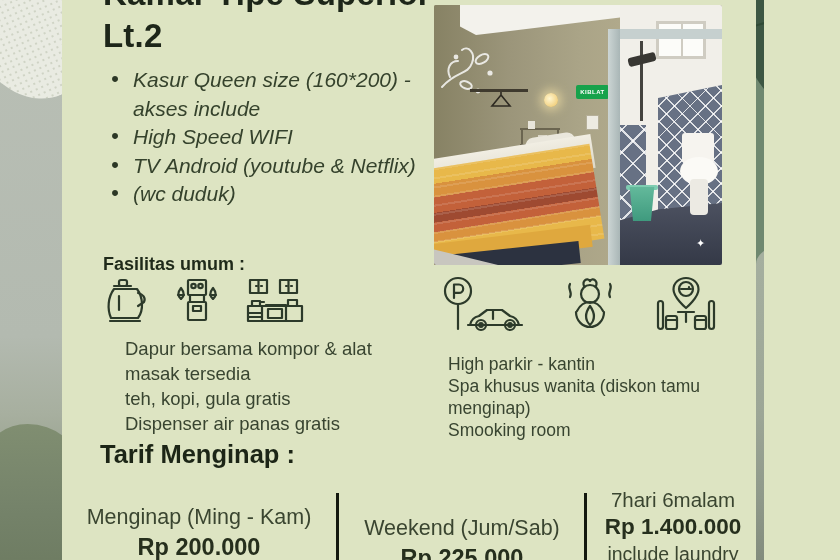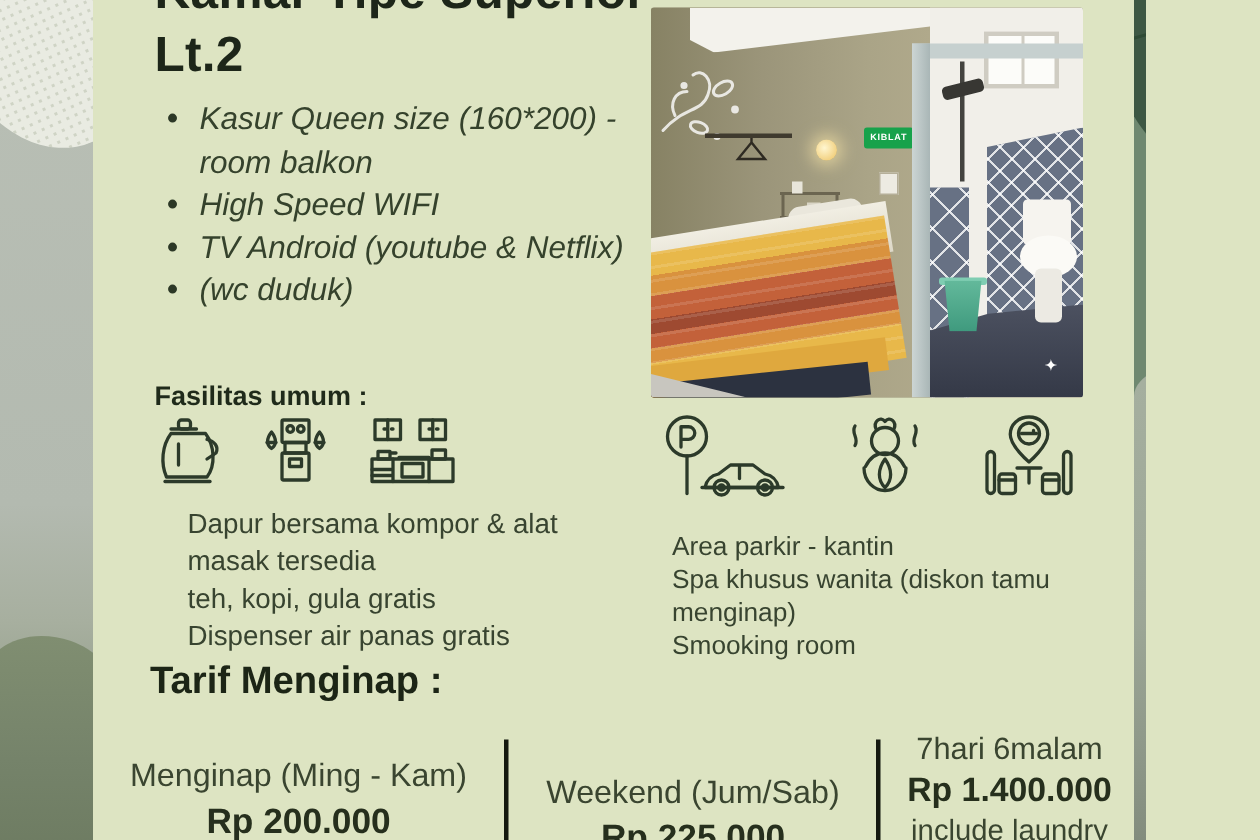--- a/index.html
+++ b/index.html
@@ -134,21 +134,21 @@
   <div class="panel">
 
     <h1 class="title">
       <span>Kamar Tipe Superior</span>
       <span>Lt.2</span>
     </h1>
 
     <ul class="features">
       <li>
         <div>Kasur Queen size (160*200) -</div>
-        <div>room balkon</div>
+        <div>akses include</div>
       </li>
       <li>
         <div>High Speed WIFI</div>
       </li>
       <li>
         <div>TV Android (youtube &amp; Netflix)</div>
       </li>
       <li>
         <div>(wc duduk)</div>
       </li>
@@ -259,21 +259,21 @@
         <rect x="10" y="41" width="11" height="13" rx="2"></rect>
           <path d="M10 45h11"></path>
         <rect x="39" y="41" width="11" height="13" rx="2"></rect>
           <path d="M39 45h11"></path>
         <rect x="2" y="26" width="5" height="28" rx="2.5"></rect>
         <rect x="53" y="26" width="5" height="28" rx="2.5"></rect>
       </svg>
     </span>
   </div>
   <div class="amen-text">
-    <div>Area parkir - kantin</div>
+    <div>High parkir - kantin</div>
     <div>Spa khusus wanita (diskon tamu</div>
     <div>menginap)</div>
     <div>Smooking room</div>
   </div>
 
   <div class="photo">
     <div class="ph ph-bedwall"></div>
     <div class="ph ph-ceiling"></div>
     <svg class="ph" style="left:2px;top:28px;" width="84" height="74" viewBox="0 0 84 74">
       <g stroke="#fff" stroke-width="2" fill="none" opacity="0.8" stroke-linecap="round">

